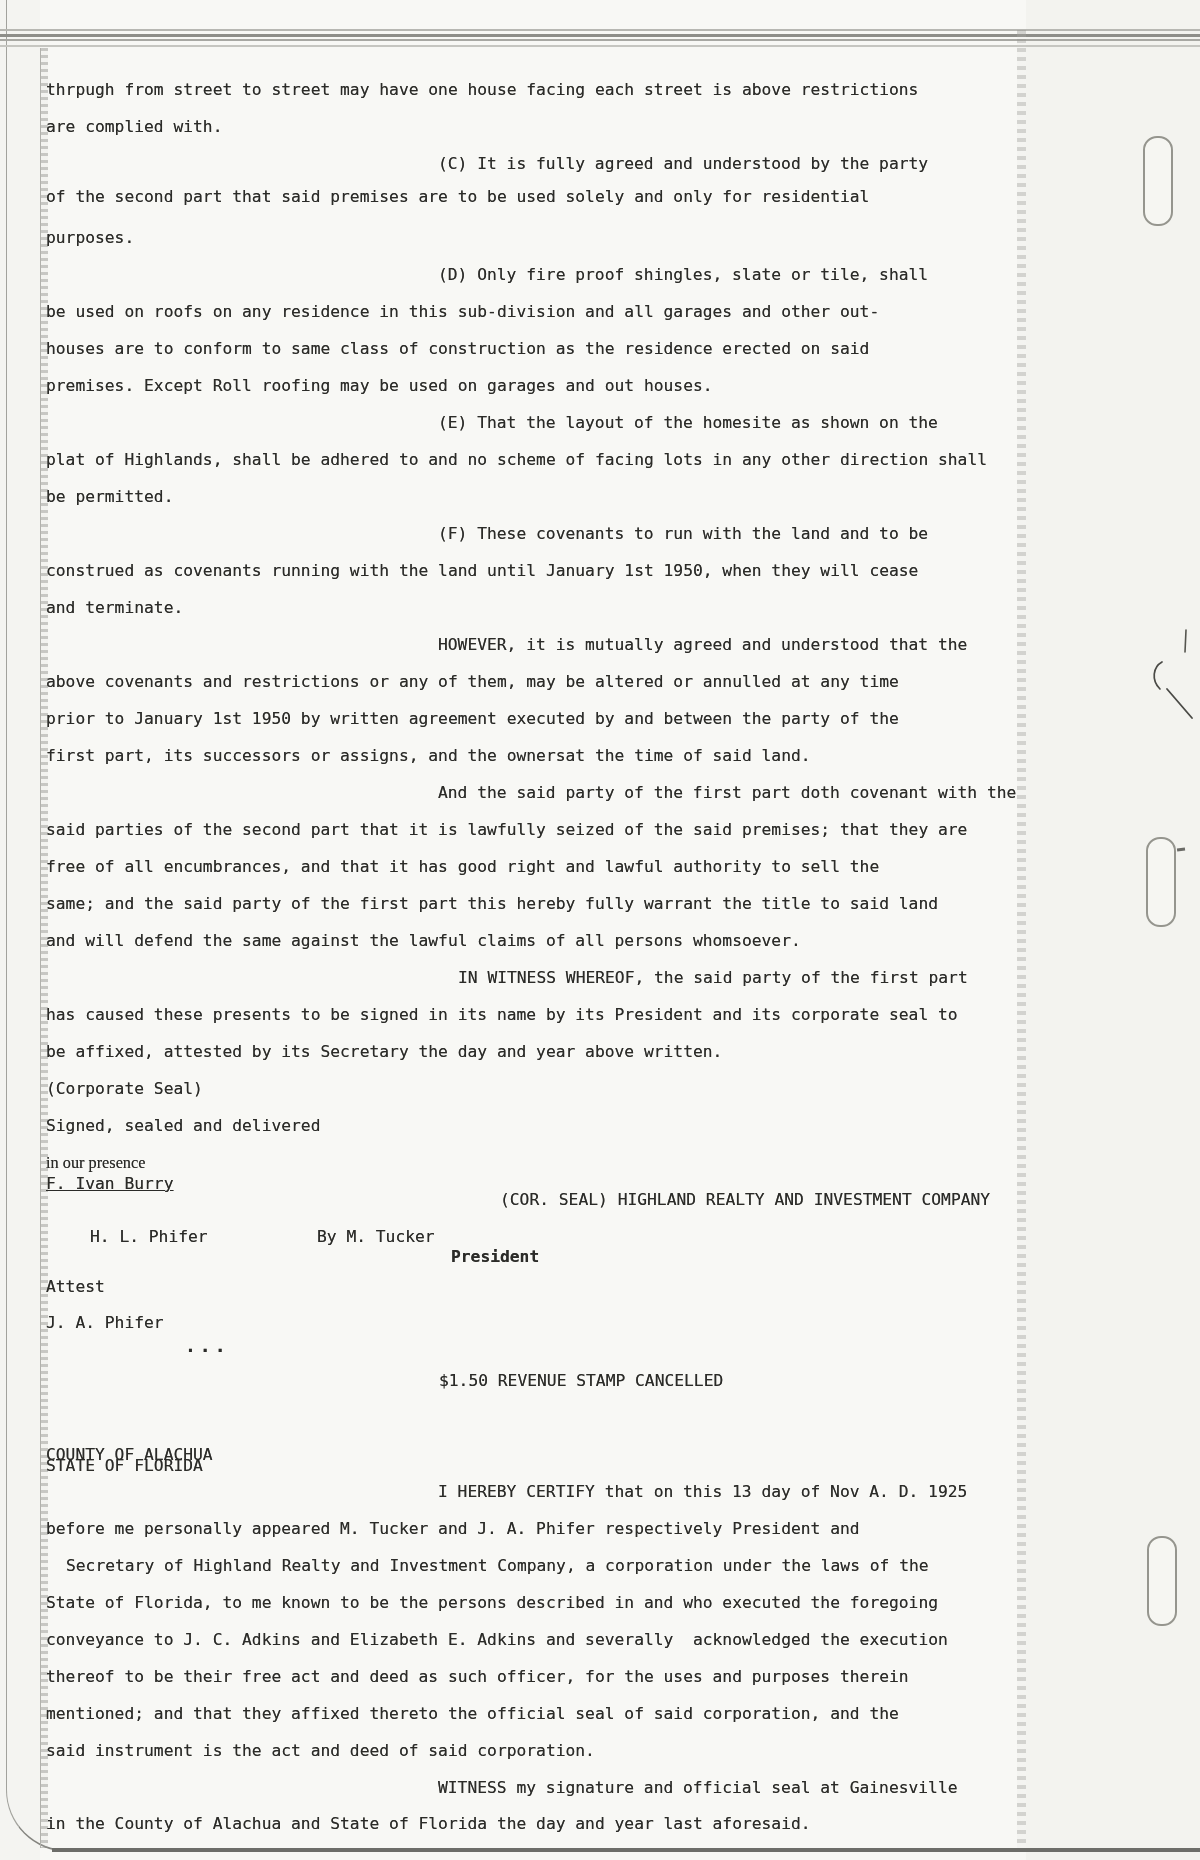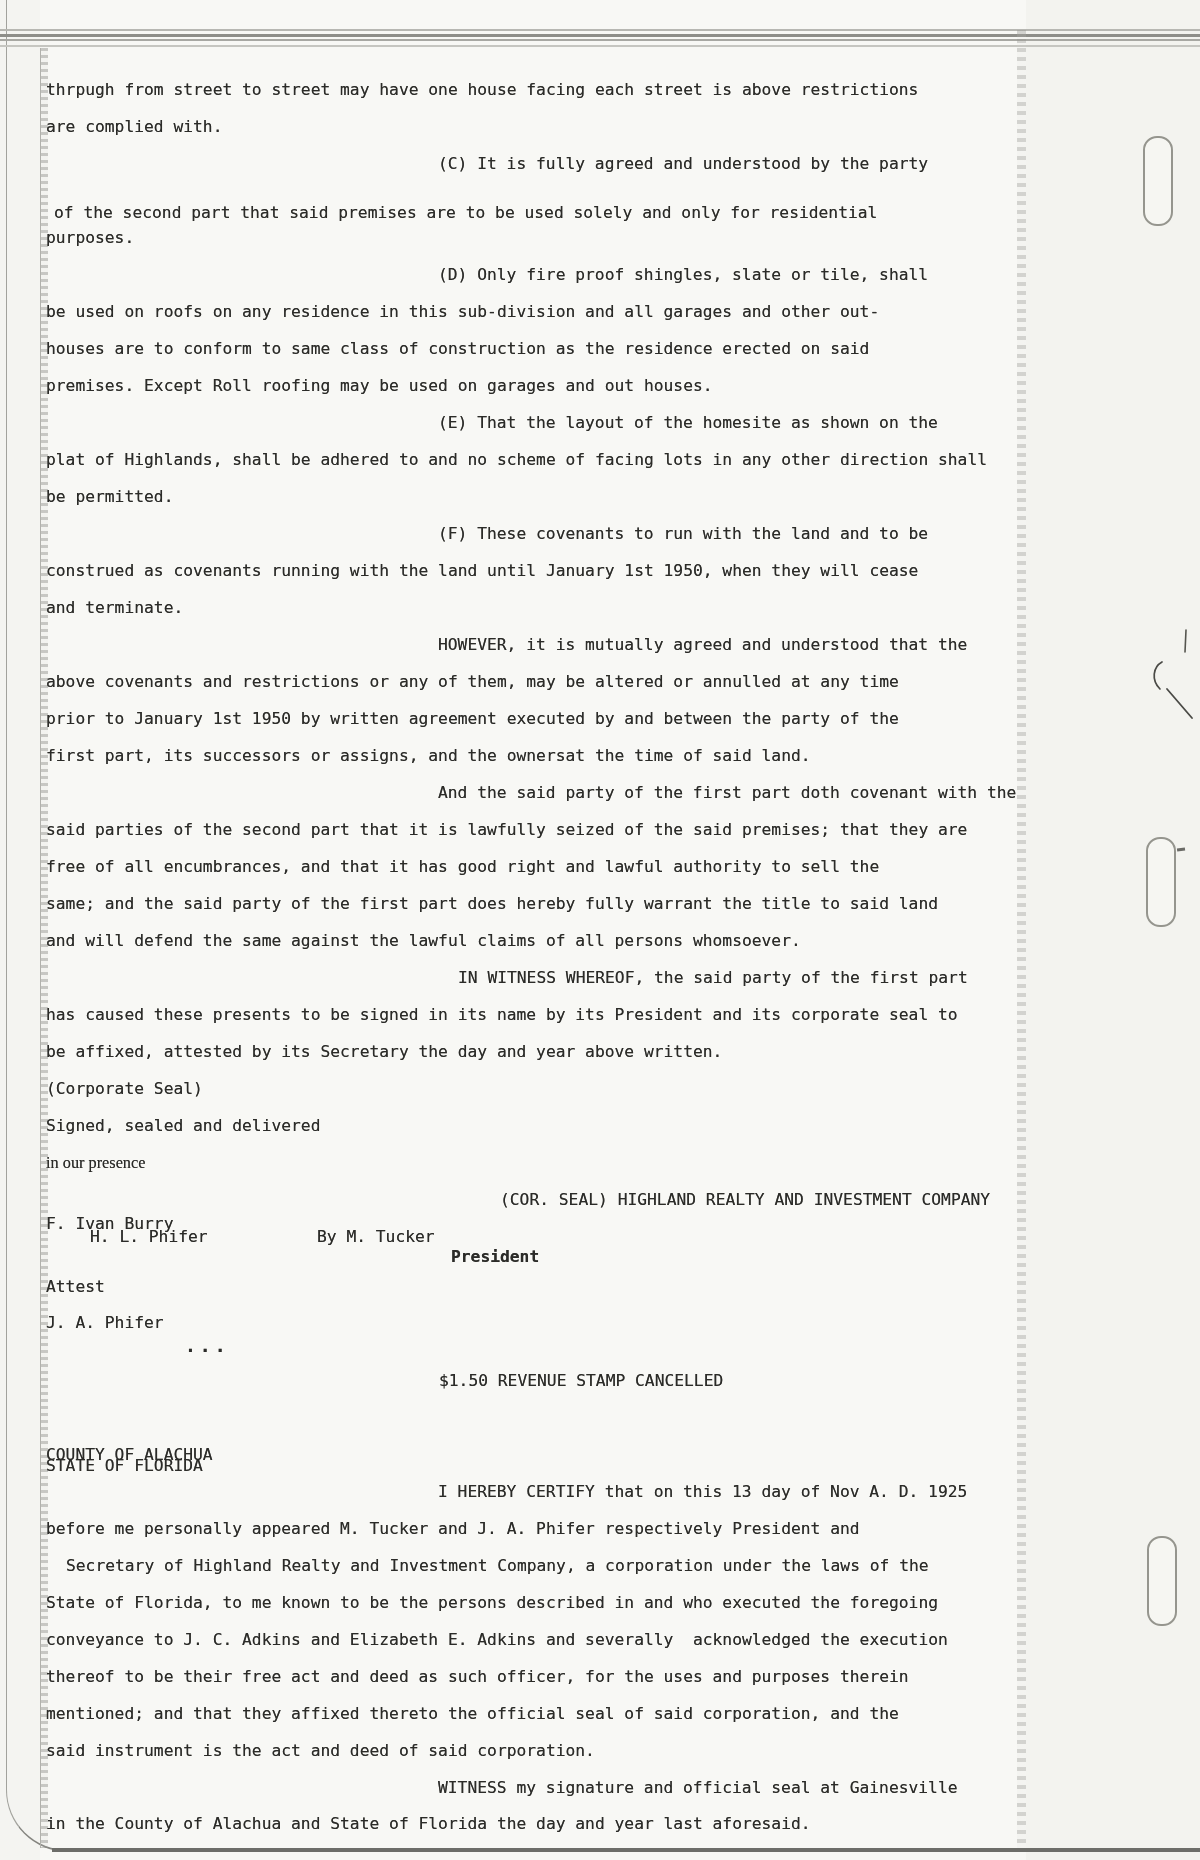--- a/index.html
+++ b/index.html
@@ -121,48 +121,48 @@
   <svg class="pen-svg" width="70" height="130" viewBox="0 0 70 130">
     <path d="M56 30 L55 52" stroke="#55554f" stroke-width="1.6" fill="none" stroke-linecap="round"></path>
     <path d="M32 62 C23 67 21 80 30 89" stroke="#4a4a46" stroke-width="1.7" fill="none" stroke-linecap="round"></path>
     <path d="M37 89 L62 118" stroke="#4a4a46" stroke-width="1.8" fill="none" stroke-linecap="round"></path>
   </svg>
 
   <div class="text-layer" id="text-layer">
       <div class="tline" style="left: 46px; top: 80px;">thrpugh from street to street may have one house facing each street is above restrictions</div>
       <div class="tline" style="left: 46px; top: 117px;">are complied with.</div>
       <div class="tline" style="left: 438px; top: 154px;">(C) It is fully agreed and understood by the party</div>
-      <div class="tline" style="left: 46px; top: 203px; margin-left: 8px;">of the second part that said premises are to be used solely and only for residential</div>
+      <div class="tline" style="left: 46px; top: 187px;">of the second part that said premises are to be used solely and only for residential</div>
       <div class="tline" style="left: 46px; top: 228px;">purposes.</div>
       <div class="tline" style="left: 438px; top: 265px;">(D) Only fire proof shingles, slate or tile, shall</div>
       <div class="tline" style="left: 46px; top: 302px;">be used on roofs on any residence in this sub-division and all garages and other out-</div>
       <div class="tline" style="left: 46px; top: 339px;">houses are to conform to same class of construction as the residence erected on said</div>
       <div class="tline" style="left: 46px; top: 376px;">premises. Except Roll roofing may be used on garages and out houses.</div>
       <div class="tline" style="left: 438px; top: 413px;">(E) That the layout of the homesite as shown on the</div>
       <div class="tline" style="left: 46px; top: 450px;">plat of Highlands, shall be adhered to and no scheme of facing lots in any other direction shall</div>
       <div class="tline" style="left: 46px; top: 487px;">be permitted.</div>
       <div class="tline" style="left: 438px; top: 524px;">(F) These covenants to run with the land and to be</div>
       <div class="tline" style="left: 46px; top: 561px;">construed as covenants running with the land until January 1st 1950, when they will cease</div>
       <div class="tline" style="left: 46px; top: 598px;">and terminate.</div>
       <div class="tline" style="left: 438px; top: 635px;">HOWEVER, it is mutually agreed and understood that the</div>
       <div class="tline" style="left: 46px; top: 672px;">above covenants and restrictions or any of them, may be altered or annulled at any time</div>
       <div class="tline" style="left: 46px; top: 709px;">prior to January 1st 1950 by written agreement executed by and between the party of the</div>
       <div class="tline" style="left: 46px; top: 746px;">first part, its successors or assigns, and the ownersat the time of said land.</div>
       <div class="tline" style="left: 438px; top: 783px;">And the said party of the first part doth covenant with the</div>
       <div class="tline" style="left: 46px; top: 820px;">said parties of the second part that it is lawfully seized of the said premises; that they are</div>
       <div class="tline" style="left: 46px; top: 857px;">free of all encumbrances, and that it has good right and lawful authority to sell the</div>
-      <div class="tline" style="left: 46px; top: 894px;">same; and the said party of the first part does hereby fully warrant the title to said land</div>
+      <div class="tline" style="left: 46px; top: 894px;">same; and the said party of the first part this hereby fully warrant the title to said land</div>
       <div class="tline" style="left: 46px; top: 931px;">and will defend the same against the lawful claims of all persons whomsoever.</div>
       <div class="tline" style="left: 438px; top: 968px; margin-left: 20px;">IN WITNESS WHEREOF, the said party of the first part</div>
       <div class="tline" style="left: 46px; top: 1005px;">has caused these presents to be signed in its name by its President and its corporate seal to</div>
       <div class="tline" style="left: 46px; top: 1042px;">be affixed, attested by its Secretary the day and year above written.</div>
       <div class="tline" style="left: 46px; top: 1079px;">(Corporate Seal)</div>
       <div class="tline" style="left: 46px; top: 1116px;">Signed, sealed and delivered</div>
       <div class="tline" style="left: 46px; top: 1153px; font-family: Liberation Serif, serif;">in our presence</div>
-      <div class="tline" style="left: 46px; top: 1214px;">F. Ivan Burry</div>
+      <div class="tline" style="left: 46px; top: 1174px; text-decoration: underline;">F. Ivan Burry</div>
       <div class="tline" style="left: 500px; top: 1190px;">(COR. SEAL) HIGHLAND REALTY AND INVESTMENT COMPANY</div>
       <div class="tline" style="left: 46px; top: 1227px; margin-left: 44px;">H. L. Phifer</div>
       <div class="tline" style="left: 317px; top: 1227px;">By M. Tucker</div>
       <div class="tline bold" style="left: 451px; top: 1247px;">President</div>
       <div class="tline" style="left: 46px; top: 1277px;">Attest</div>
       <div class="tline" style="left: 46px; top: 1313px;">J. A. Phifer</div>
       <div class="tline dots" style="left: 185px; top: 1336px;">...</div>
       <div class="tline" style="left: 439px; top: 1371px;">$1.50 REVENUE STAMP CANCELLED</div>
       <div class="tline" style="left: 46px; top: 1408px; margin-top: 48px;">STATE OF FLORIDA</div>
       <div class="tline" style="left: 46px; top: 1445px;">COUNTY OF ALACHUA</div>

